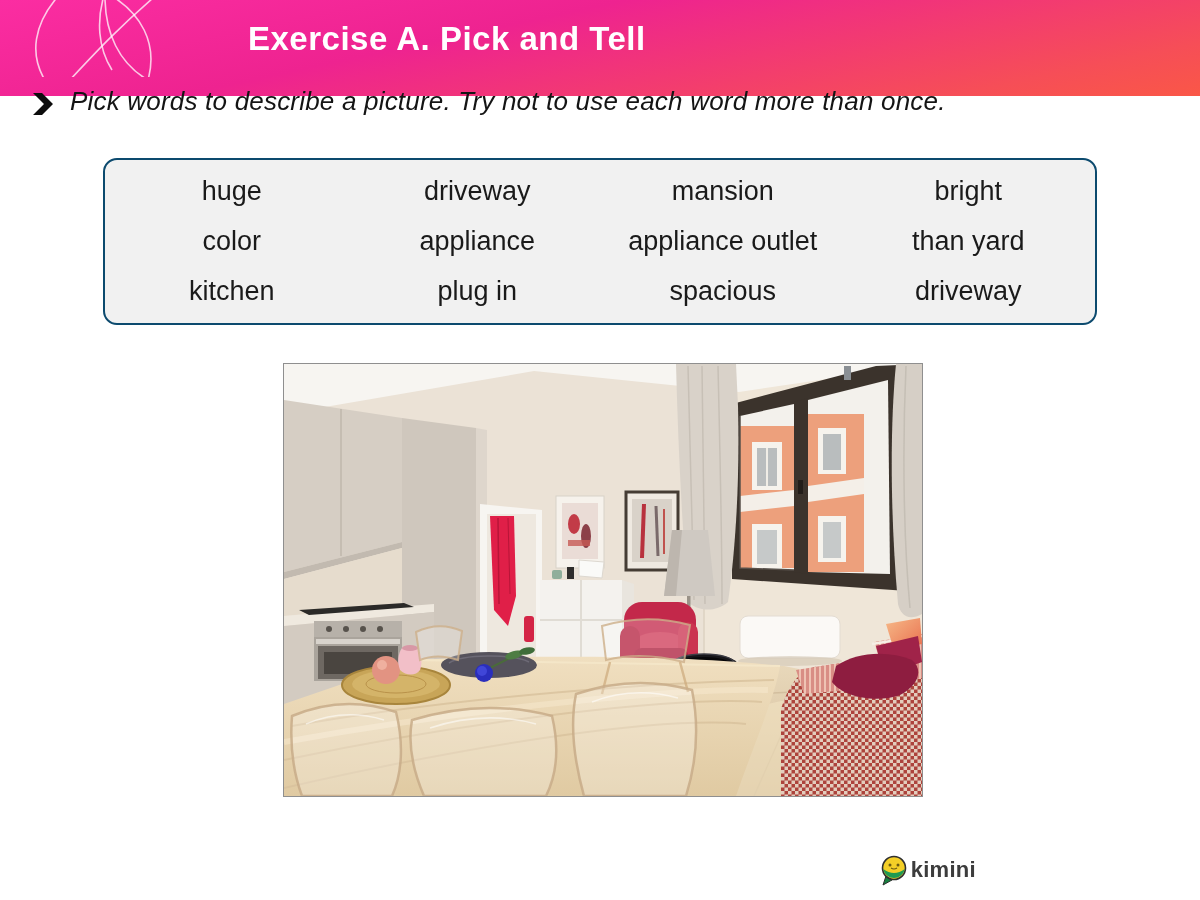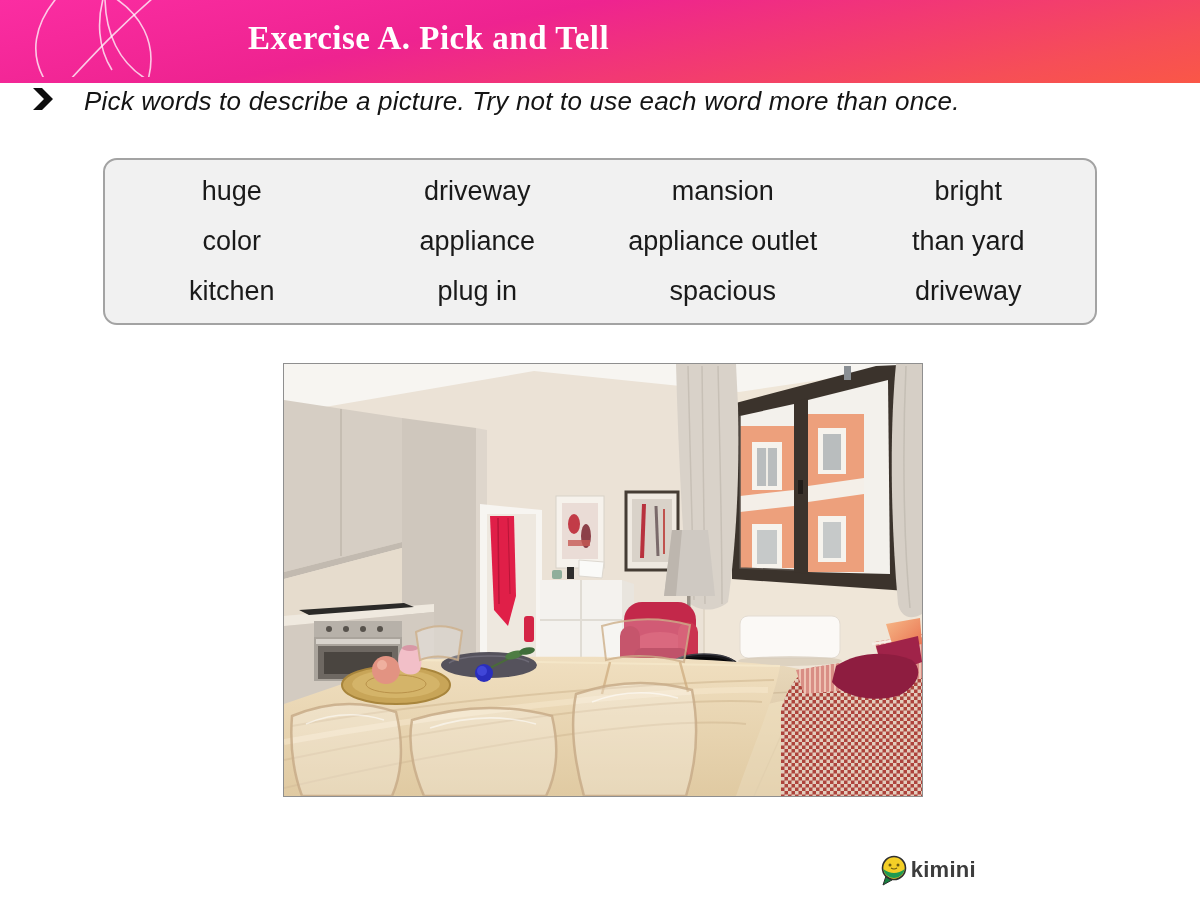--- a/index.html
+++ b/index.html
@@ -1,33 +1,33 @@
 <!DOCTYPE html>
 <html><head>
 <meta charset="utf-8">
 <style>
   html,body{margin:0;padding:0;background:#ffffff;}
   .page{position:relative;width:1200px;height:900px;background:#ffffff;overflow:hidden;
         font-family:"Liberation Sans",sans-serif;}
 
   
-  .header{position:absolute;left:0;top:0;width:1200px;height:83px;
-          background:linear-gradient(168deg,#fb2da2 0%,#ee2390 38%,#f64e57 85%,#fa5747 100%);font-family:Liberation Serif, serif;}
+  .header{position:absolute;left:0;top:0;width:1200px;height:96px;
+          background:linear-gradient(168deg,#fb2da2 0%,#ee2390 38%,#f64e57 85%,#fa5747 100%);}
   .header-deco{position:absolute;left:0;top:0;width:190px;height:77px;}
   .header-title{position:absolute;left:248px;top:0;height:77px;display:flex;align-items:center;
                 color:#ffffff;font-size:33px;font-weight:bold;letter-spacing:.5px;}
 
   
-  .instruction{position:absolute;left:30px;top:86px;width:1140px;display:flex;align-items:flex-start;gap:28px;}
+  .instruction{position:absolute;left:30px;top:86px;width:1140px;display:flex;align-items:flex-end;gap:14px;}
   .chev{width:26px;height:26px;flex:0 0 auto;}
   .instruction-text{font-size:26px;font-style:italic;font-weight:500;color:#141414;letter-spacing:.2px;}
 
   
   .word-box{position:absolute;left:103px;top:158px;width:994px;height:167px;box-sizing:border-box;
-            background:#f1f1f1;border:2px solid #a3a3a3;border-radius:14px;
+            background:#f1f1f1;border:2px solid #0c4a6e;border-radius:14px;
             display:grid;grid-template-columns:repeat(4,1fr);grid-template-rows:repeat(3,1fr);
             align-items:center;justify-items:center;padding:6px 4px;}
   .word{font-size:27px;color:#1a1a1a;white-space:nowrap;}
 
   
   .photo{position:absolute;left:283px;top:363px;width:638px;height:432px;
          border:1px solid #8f8f8f;background:#ebe2d6;}
   .photo svg{display:block;}
 
   

